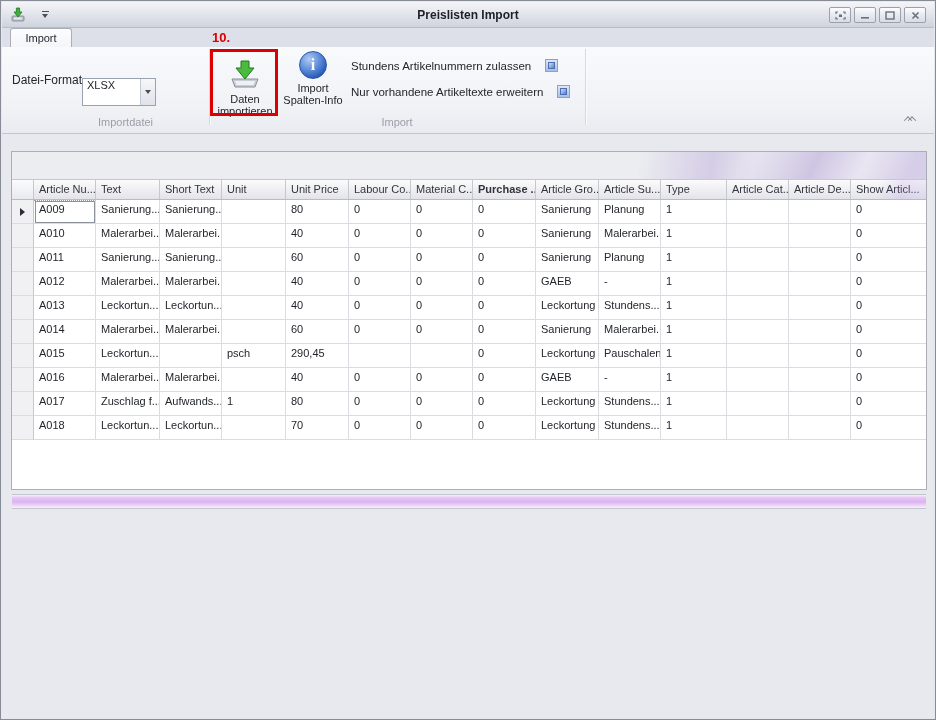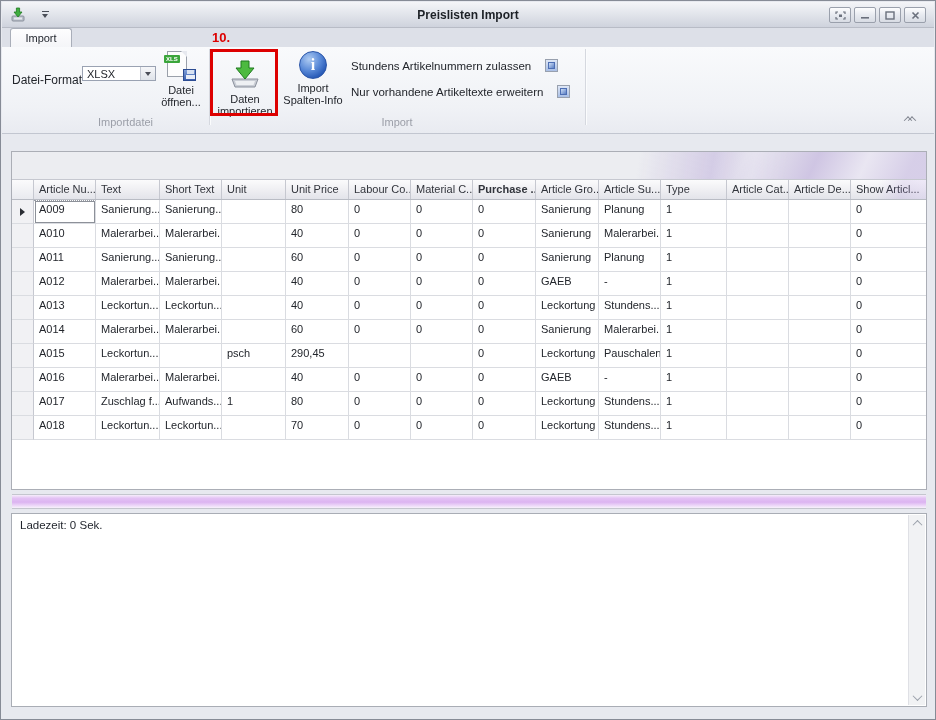--- a/index.html
+++ b/index.html
@@ -24,22 +24,22 @@
   .win-btn svg { display:block; }
 
   
   .tabrow { position:absolute; left:1px; top:27px; right:1px; height:19px; background:#dde0e8; }
   .ribbon-tab { position:absolute; left:8px; top:0; width:62px; height:19px;
     background:linear-gradient(#fdfdfe,#f4f5f8); border:1px solid #a9aeb9; border-bottom:none;
     border-radius:3px 3px 0 0; text-align:center; line-height:18px; font-size:11px; color:#1f232b; }
   .ribbon-body { position:absolute; left:1px; top:46px; right:1px; height:87px;
     background:linear-gradient(#f9fafc,#f0f2f6 70%,#e9ebf1); border-bottom:1px solid #c2c6d0; }
   .rb-label { position:absolute; left:10px; top:26px; font-size:12px; color:#23262c; }
-  .combo { position:absolute; left:80px; top:19px; width:74px; height:15px; background:#fff;
-    border:1px solid #9aa2b2; display:flex; align-items:center; }
+  .combo { position:absolute; left:80px; top:31px; width:74px; height:28px; background:#fff;
+    border:1px solid #9aa2b2; display:flex; }
   .combo .val { flex:1; padding-left:4px; font-size:11px; }
   .combo .dd { width:15px; height:100%; background:linear-gradient(#f6f7f9,#dfe3ea);
     border-left:1px solid #c2c7d1; display:flex; align-items:center; justify-content:center; }
   .dd-arrow { width:0; height:0; border-left:3.5px solid transparent; border-right:3.5px solid transparent; border-top:4px solid #4a4e58; }
   .big-btn { position:absolute; top:4px; width:62px; height:66px; display:flex; flex-direction:column;
     align-items:center; border-radius:3px; }
   .big-btn .cap { text-align:center; line-height:12px; font-size:11px; color:#23262c; margin-top:3px; }
   .btn-open { left:148px; }
   .btn-import { left:212px;justify-content:flex-end; }
   .btn-info { left:280px; }
@@ -165,33 +165,20 @@
 
   <div class="ribbon-body">
     <span class="rb-label">Datei-Format</span>
     <div class="combo">
       <span class="val">XLSX</span>
       <span class="dd">
           <span class="dd-arrow"></span>
         </span>
     </div>
 
-    <div class="big-btn btn-open">
-      <div class="icon-openfile">
-        <div class="page">
-            <div class="fold"></div>
-          </div>
-        <div class="xls-badge">XLS</div>
-        <div class="floppy"></div>
-      </div>
-      <div class="cap">
-        <div>Datei</div>
-        <div>öffnen...</div>
-      </div>
-    </div>
 
     <div class="big-btn btn-import">
       <svg class="icon-import-big" viewBox="0 0 34 30">
         <path d="M4 19 L30 19 L27 27 L7 27 Z" fill="#c9cdd5" stroke="#8a909c"></path>
         <path d="M7 21 L27 21 L25.5 25 L8.5 25 Z" fill="#eef0f3"></path>
         <path d="M17 19 L8 8 L13 8 L13 1 L21 1 L21 8 L26 8 Z" fill="#4cba3f" stroke="#1f7a1f" stroke-width="1"></path>
       </svg>
       <div class="cap">
         <div>Daten</div>
         <div>importieren</div>
@@ -426,25 +413,14 @@
           <div class="gcell" style="flex: 0 0 66px;">1</div>
           <div class="gcell" style="flex: 0 0 62px;"></div>
           <div class="gcell" style="flex: 0 0 62px;"></div>
           <div class="gcell" style="flex: 1 1 0%; border-right: none;">0</div>
         </div>
       </div>
   </div>
 
   <div class="splitter"></div>
 
-  <div class="log-panel">
-    <div class="log-text">Ladezeit: 0 Sek.</div>
-    <div class="vscroll">
-      <div class="scroll-btn up">
-          <span class="chev up"></span>
-        </div>
-      <div class="scroll-btn down">
-          <span class="chev down"></span>
-        </div>
-    </div>
-  </div>
 
 </div>
 
 </body></html>

